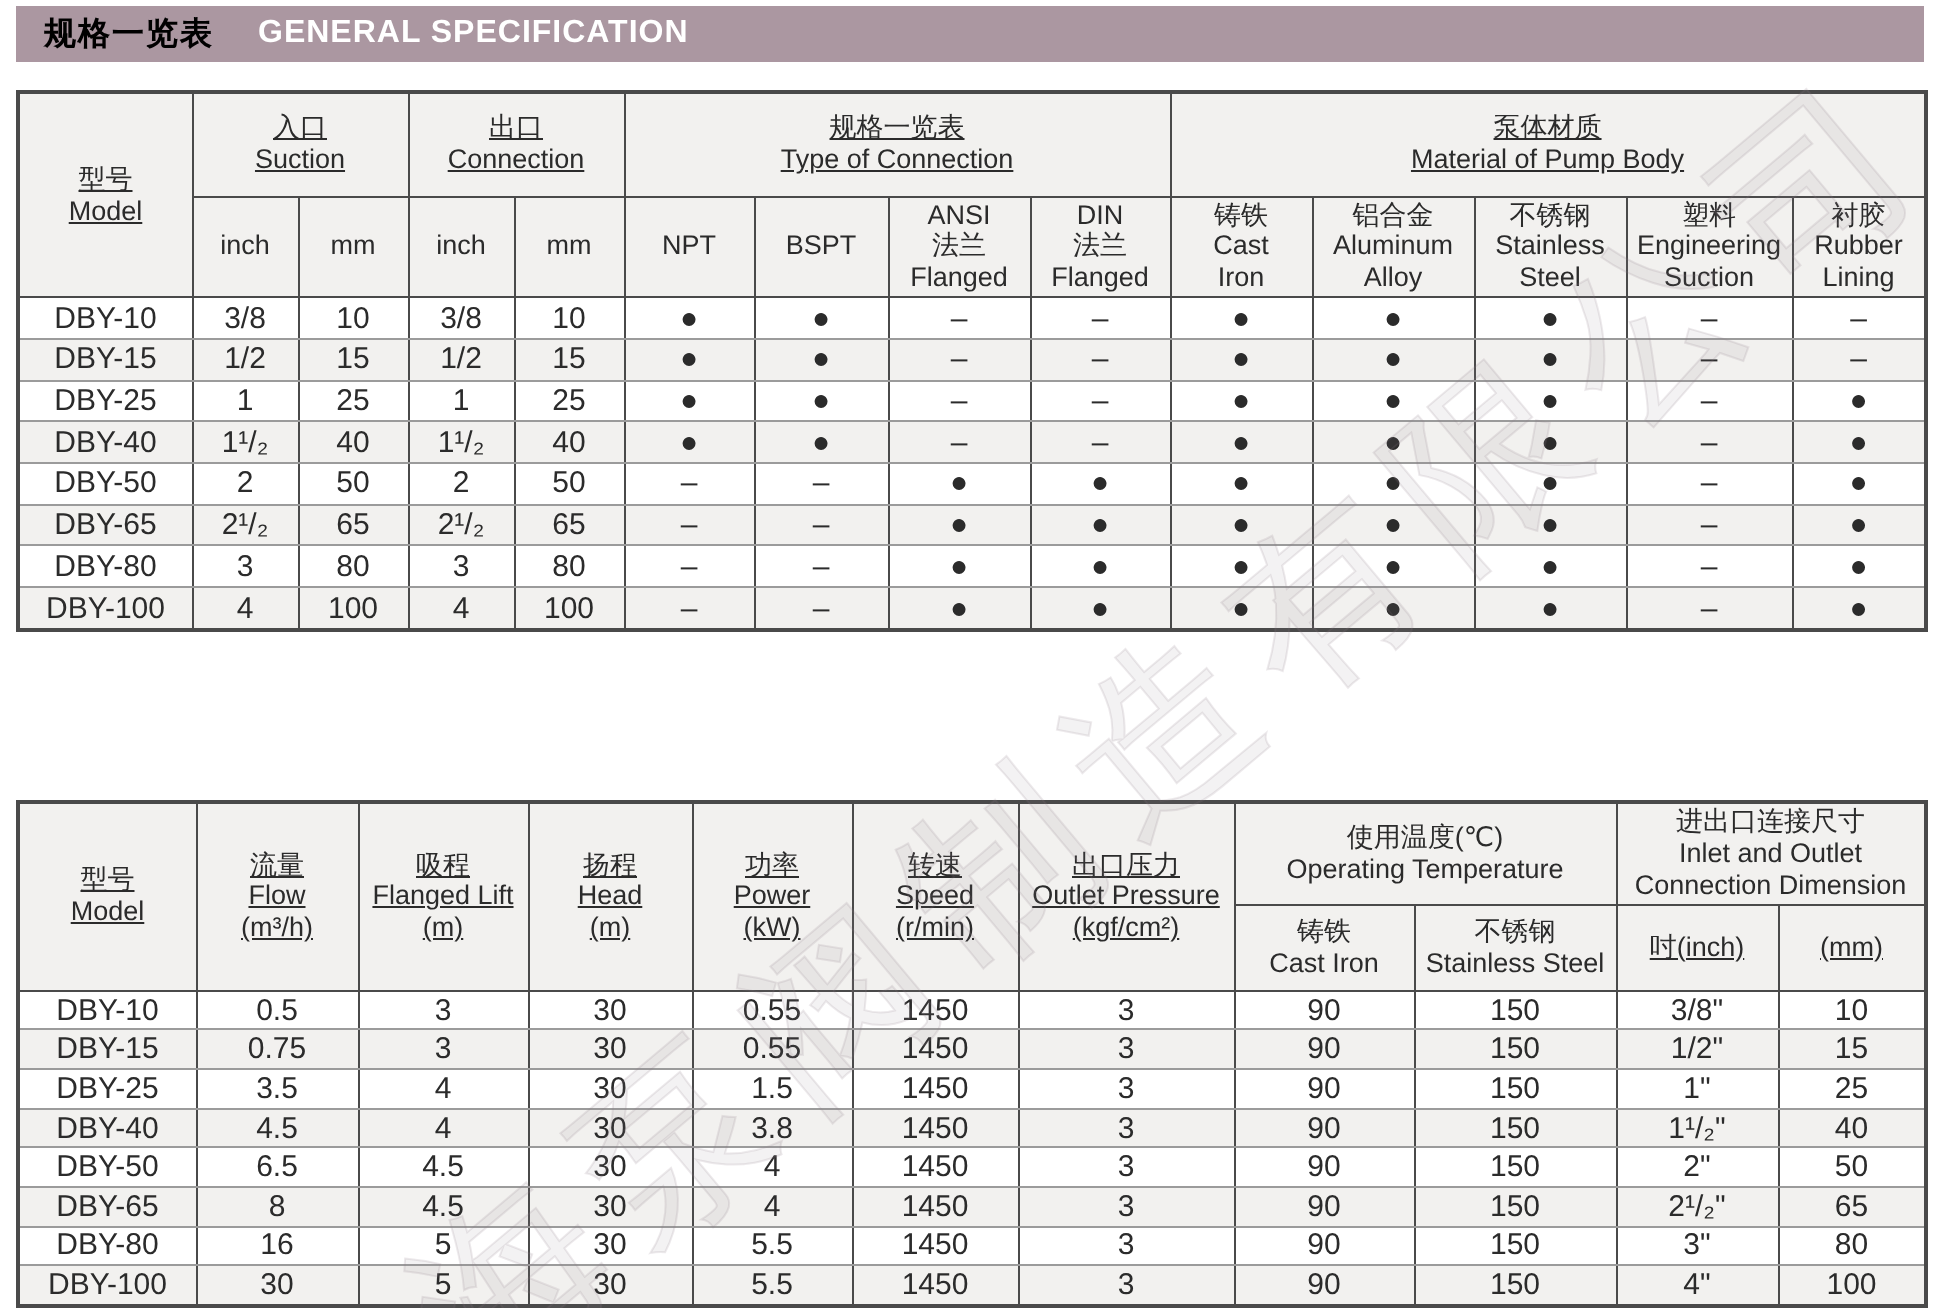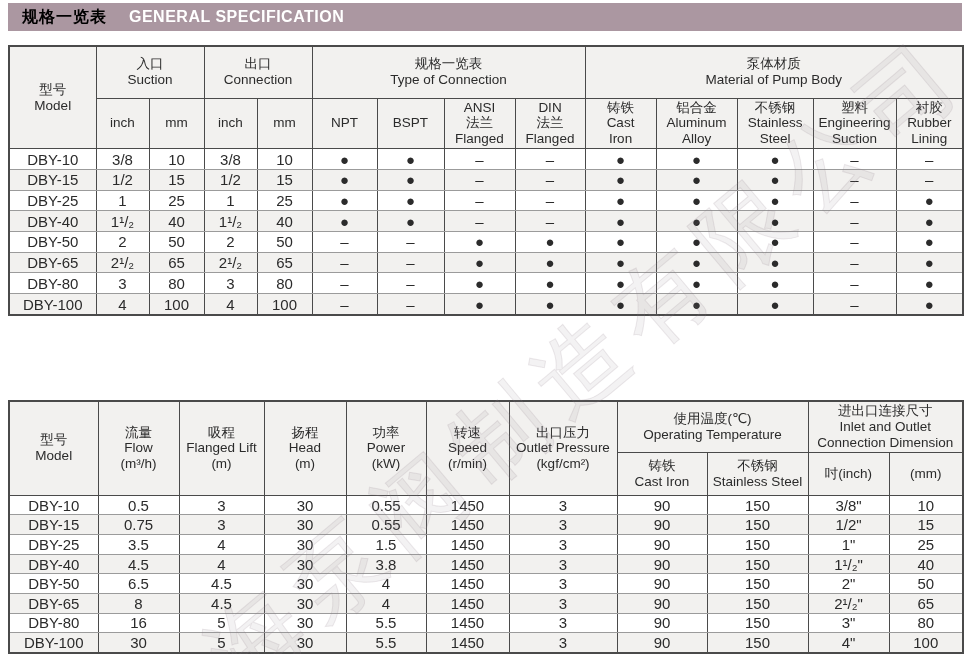--- a/index.html
+++ b/index.html
@@ -27,21 +27,21 @@
   table.spec th { background:#f2f1ef; font-weight:normal; font-size:13.5px; line-height:1.18;
        white-space:pre-line; border:1px solid #4a4a4a; text-align:center; vertical-align:middle; padding:1px 0; }
   table.spec td { font-size:15px; text-align:center; vertical-align:middle;
        border-right:1px solid #4a4a4a; border-bottom:1px solid #9b9b9b; padding:0; }
   table.spec tbody tr:nth-child(even) td { background:#f2f1ef; }
   table.spec tbody tr:last-child td { border-bottom:none; }
   #t1 thead tr.h1 { height:52px; }
   #t1 thead tr.h2 { height:48px; }
   #t2 thead tr.h1 { height:40px; }
   #t2 thead tr.h2 { height:43px; }
-  th.big { font-size:14.5px; }
+  th.big { font-size:14.5px;text-decoration:underline; }
   th.small { font-size:12px; line-height:1.12; }
   td.sym { font-size:13px; letter-spacing:0; }
 
   
   .watermark { position:absolute; left:100px; top:690px; transform:rotate(-40deg); transform-origin:0 0;
        font-size:92px; letter-spacing:14px; white-space:nowrap; pointer-events:none; z-index:5;
        color:rgba(140,125,135,0.10); -webkit-text-stroke:1px rgba(140,125,135,0.16); }
 </style>
 </head>
 <body>

